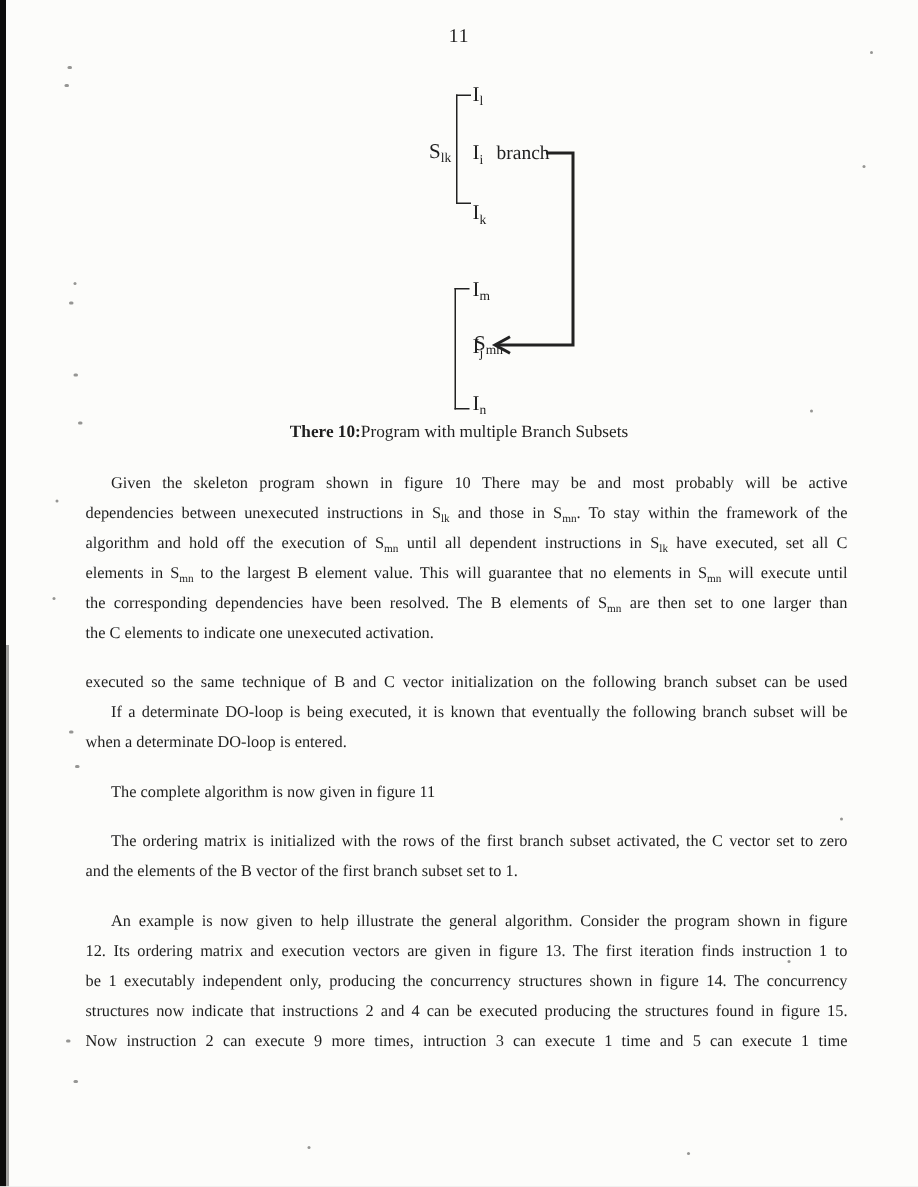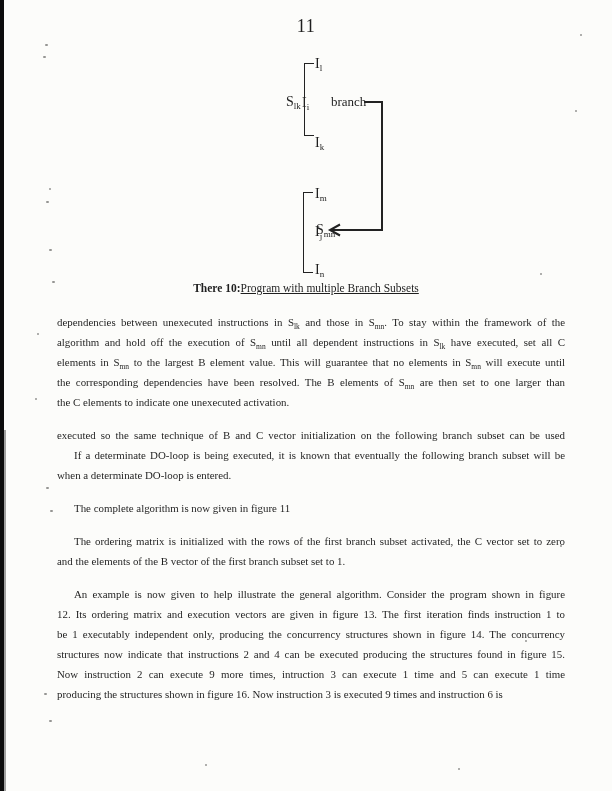--- a/index.html
+++ b/index.html
@@ -9,41 +9,41 @@
     background:#fcfcfa;
     font-family:"Liberation Serif","DejaVu Serif",serif;
     color:#1f1f1f;
     overflow:hidden;
   }
   
   .scan-edge{position:absolute;left:0;top:0;width:4px;height:791px;background:#0c0c0c;}
   .scan-edge-fuzz{position:absolute;left:4px;top:430px;width:2px;height:361px;background:#555;opacity:.55;}
   .speck{position:absolute;background:#6a6a66;border-radius:1px;opacity:.7;}
   
-  .page-number{position:absolute;top:16px;left:0;width:612px;text-align:center;font-size:18px;letter-spacing:.5px;}
+  .page-number{position:absolute;top:16px;left:0;width:612px;text-align:center;font-size:13px;letter-spacing:.5px;}
   
   .diagram{position:absolute;left:0;top:0;width:612px;height:300px;}
   .bracket{position:absolute;border-left:1.8px solid #222;border-top:1.8px solid #222;border-bottom:1.8px solid #222;width:9px;}
   .bracket1{left:304px;top:63px;height:71px;}
   .bracket2{left:303px;top:192px;height:79px;}
   .dlabel{position:absolute;font-size:14px;white-space:nowrap;}
   .dlabel sub{font-size:9px;}
   .subset-label1{left:286px;top:94px;text-align:right;}
   .subset-label2{left:284px;top:222px;margin-left:32px;}
   .item-l{left:315px;top:56px;}
-  .item-i{left:302px;top:95px;}
+  .item-i{left:315px;top:95px;}
   .item-k{left:315px;top:135px;}
   .item-m{left:315px;top:186px;}
   .item-j{left:315px;top:224px;}
   .item-n{left:315px;top:262px;}
   .branch-label{left:331px;top:94px;font-size:13px;}
   .connector-svg{position:absolute;left:280px;top:55px;width:120px;height:185px;}
   .figure-caption{position:absolute;top:282px;left:52px;width:508px;text-align:center;font-size:11.5px;}
   .figure-caption .cap-label{font-weight:bold;}
-  .figure-caption .cap-text{margin-left:0;text-decoration:underline;}
+  .figure-caption .cap-text{margin-left:0;}
   
   .body-text{position:absolute;left:57px;top:312px;width:508px;font-size:10.9px;}
   .para{margin:0 0 13px 0;}
   .line{
     line-height:20px;height:20px;
     text-align:justify;text-align-last:justify;
     white-space:normal;overflow:visible;
   }
   .line.first{text-indent:17px;}
   .line.last{text-align-last:left;}
@@ -100,20 +100,21 @@
     <div class="dlabel item-j">I<sub>j</sub></div>
     <div class="dlabel item-n">I<sub>n</sub></div>
   </div>
 
   <div class="figure-caption">
     <span class="cap-label">There 10:</span><span class="cap-text">Program with multiple Branch Subsets</span>
   </div>
 
   <div class="body-text">
       <div class="para">
+        <div class="line first">Given the skeleton program shown in figure 10 There may be and most probably will be active</div>
         <div class="line">dependencies between unexecuted instructions in S<sub>lk</sub> and those in S<sub>mn</sub>. To stay within the framework of the</div>
         <div class="line">algorithm and hold off the execution of S<sub>mn</sub> until all dependent instructions in S<sub>lk</sub> have executed, set all C</div>
         <div class="line">elements in S<sub>mn</sub> to the largest B element value. This will guarantee that no elements in S<sub>mn</sub> will execute until</div>
         <div class="line">the corresponding dependencies have been resolved. The B elements of S<sub>mn</sub> are then set to one larger than</div>
         <div class="line last">the C elements to indicate one unexecuted activation.</div>
       </div>
       <div class="para">
         <div class="line">executed so the same technique of B and C vector initialization on the following branch subset can be used</div>
         <div class="line first">If a determinate DO-loop is being executed, it is known that eventually the following branch subset will be</div>
         <div class="line last">when a determinate DO-loop is entered.</div>
@@ -124,17 +125,16 @@
       <div class="para">
         <div class="line first">The ordering matrix is initialized with the rows of the first branch subset activated, the C vector set to zero</div>
         <div class="line last">and the elements of the B vector of the first branch subset set to 1.</div>
       </div>
       <div class="para">
         <div class="line first">An example is now given to help illustrate the general algorithm. Consider the program shown in figure</div>
         <div class="line">12. Its ordering matrix and execution vectors are given in figure 13. The first iteration finds instruction 1 to</div>
         <div class="line">be 1 executably independent only, producing the concurrency structures shown in figure 14. The concurrency</div>
         <div class="line">structures now indicate that instructions 2 and 4 can be executed producing the structures found in figure 15.</div>
         <div class="line">Now instruction 2 can execute 9 more times, intruction 3 can execute 1 time and 5 can execute 1 time</div>
-        <div class="line last">producing the structures shown in figure 16. Now instruction 3 is executed 9 times and instruction 6 is</div>
       </div>
     </div>
 
 </div>
 
 </body></html>

